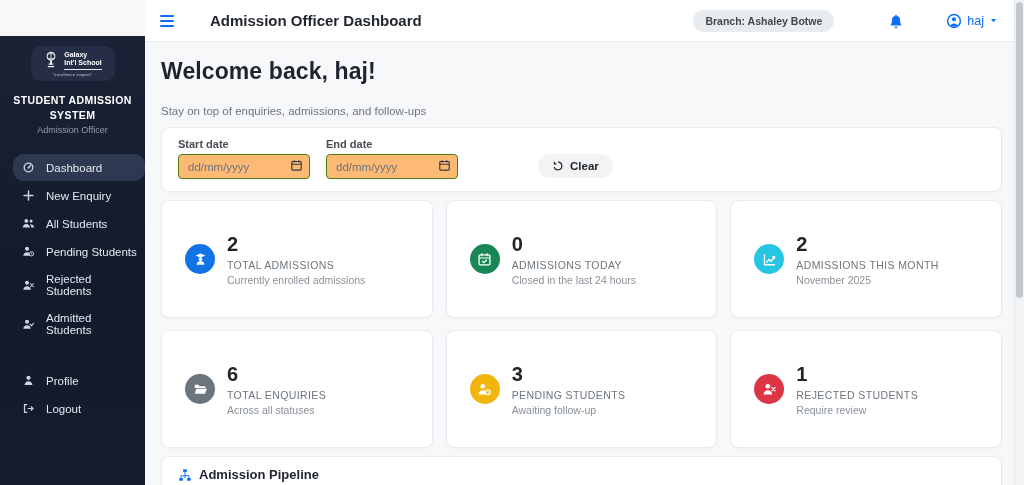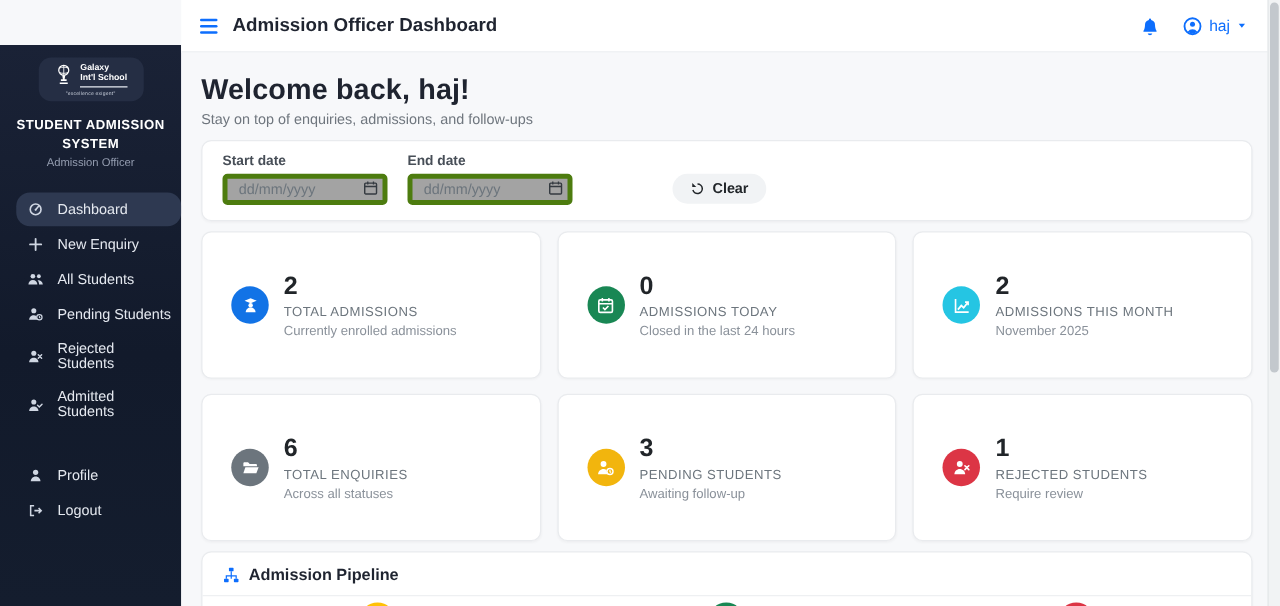--- a/index.html
+++ b/index.html
@@ -22,44 +22,44 @@
               padding:7px 6px 7px 9px; margin:1px 0 1px 13px; border-radius:6px 0 0 6px; cursor:pointer; }
   .nav-item .nic { width:13px; height:13px; flex:none; color:#cfd6e2; }
   .nav-item.active { background:#2e3951;border-radius:11px; }
   .nav-sec { margin-top:22px; }
   .side-footer { margin-top:auto; text-align:center; padding:0 6px 14px; font-size:9px; color:#7f8999; }
   .side-footer b { color:#eef1f6; font-weight:bold; }
 
   
   .main { flex:1; display:flex; flex-direction:column; position:relative; background:#f7f8fa; }
   .topbar { height:42px; min-height:42px; background:#fff; border-bottom:1px solid #eceef1;
-            display:flex; align-items:center; padding:0 26px 0 15px; }
+            display:flex; align-items:center; padding:0 26px 0 15px;gap:24px; }
   .burger { width:14px; display:flex; flex-direction:column; gap:3px; cursor:pointer; margin-right:12px; }
   .burger span { height:2px; background:#0d6efd; border-radius:1px; }
   .topbar-title { font-size:15px; font-weight:bold; color:#1f2430; }
   .topbar-spacer { flex:1; }
   .branch-badge { background:#e9ecef; color:#40474f; font-size:10.5px; font-weight:bold;
                   padding:5px 12px; border-radius:12px; white-space:nowrap; }
   .bell { width:16px; height:16px; color:#0d6efd; margin:0 18px 0 30px; cursor:pointer; }
   .user-menu { display:flex; align-items:center; gap:5px; color:#0d6efd; font-size:12.5px; cursor:pointer; }
   .user-menu .uic { width:16px; height:16px; }
   .user-menu .caret { width:9px; height:9px; }
 
   .content { flex:1; padding:0 22px 0 16px; overflow:hidden; }
   .welcome { margin-top:16px; }
   .welcome h1 { font-size:23px; font-weight:bold; color:#1f2430; letter-spacing:.1px; }
-  .welcome p { font-size:11.5px; color:#6f767e; margin-top:5px; }
+  .welcome p { font-size:11.5px; color:#6f767e; margin-top:20px; }
 
   .filter-card { margin-top:10px; background:#fff; border:1px solid #e9ebee; border-radius:8px;
                  box-shadow:0 1px 2px rgba(0,0,0,.03); padding:10px 16px 12px; display:flex; align-items:flex-start; }
   .field { margin-right:16px; }
   .field label { display:block; font-size:11px; font-weight:bold; color:#474e57; margin-bottom:4px; }
   .date-wrap { position:relative; width:132px; }
-  .date-wrap input { width:132px; height:25px; border:4px solid #4d7c0f; border-radius:4px;
-                     font-size:11.5px; color:#495057; padding:0 26px 0 9px; font-family:inherit; background:#a3a3a3; }
+  .date-wrap input { width:132px; height:25px; border:1px solid #4d7c0f; border-radius:4px;
+                     font-size:11.5px; color:#495057; padding:0 26px 0 9px; font-family:inherit; background:#fdba74; }
   .date-wrap input::placeholder { color:#6c757d; }
   .date-wrap .cal { position:absolute; right:7px; top:5px; width:13px; height:13px; color:#343a40; pointer-events:none; }
   .clear-btn { margin-left:64px; margin-top:16px; background:#f1f3f5; border:none; border-radius:12px;
                padding:6px 14px; font-size:11.5px; font-weight:bold; color:#212529; display:flex;
                align-items:center; gap:6px; cursor:pointer; font-family:inherit; }
   .clear-btn .ric { width:12px; height:12px; }
 
   .stats { margin-top:8px; display:grid; grid-template-columns:repeat(3,1fr); gap:12px 13px; }
   .stat-card { background:#fff; border:1px solid #e9ebee; border-radius:8px; height:118px;
                box-shadow:0 1px 2px rgba(0,0,0,.03); display:flex; align-items:center; padding-left:23px; }
@@ -182,20 +182,21 @@
   <div class="main">
 
     <header class="topbar">
       <div class="burger">
           <span></span>
           <span></span>
           <span></span>
         </div>
       <div class="topbar-title">Admission Officer Dashboard</div>
       <div class="topbar-spacer"></div>
+      <div class="branch-badge">Branch: Ashaley Botwe</div>
       <svg class="bell" viewBox="0 0 16 16">
         <path fill="currentColor" d="M8 15.2c.9 0 1.6-.6 1.8-1.4H6.2c.2.8.9 1.4 1.8 1.4zM8 1.8a.9.9 0 0 0-.9.9v.3A4 4 0 0 0 4 6.9c0 1-.2 2.3-.5 3.3-.2.5-.4 1-.7 1.3-.3.4 0 .9.4.9h9.6c.4 0 .7-.5.4-.9-.3-.3-.5-.8-.7-1.3-.3-1-.5-2.3-.5-3.3a4 4 0 0 0-3.1-3.9v-.3A.9.9 0 0 0 8 1.8z"></path>
       </svg>
       <div class="user-menu">
         <svg class="uic" viewBox="0 0 16 16">
           <circle cx="8" cy="8" r="6.4" fill="none" stroke="currentColor" stroke-width="1.5"></circle>
           <circle cx="8" cy="6.3" r="2" fill="currentColor"></circle>
           <path d="M4.2 12.3a4.9 4.9 0 0 1 7.6 0 6.4 6.4 0 0 1-7.6 0z" fill="currentColor"></path>
         </svg>
         <span>haj</span>

